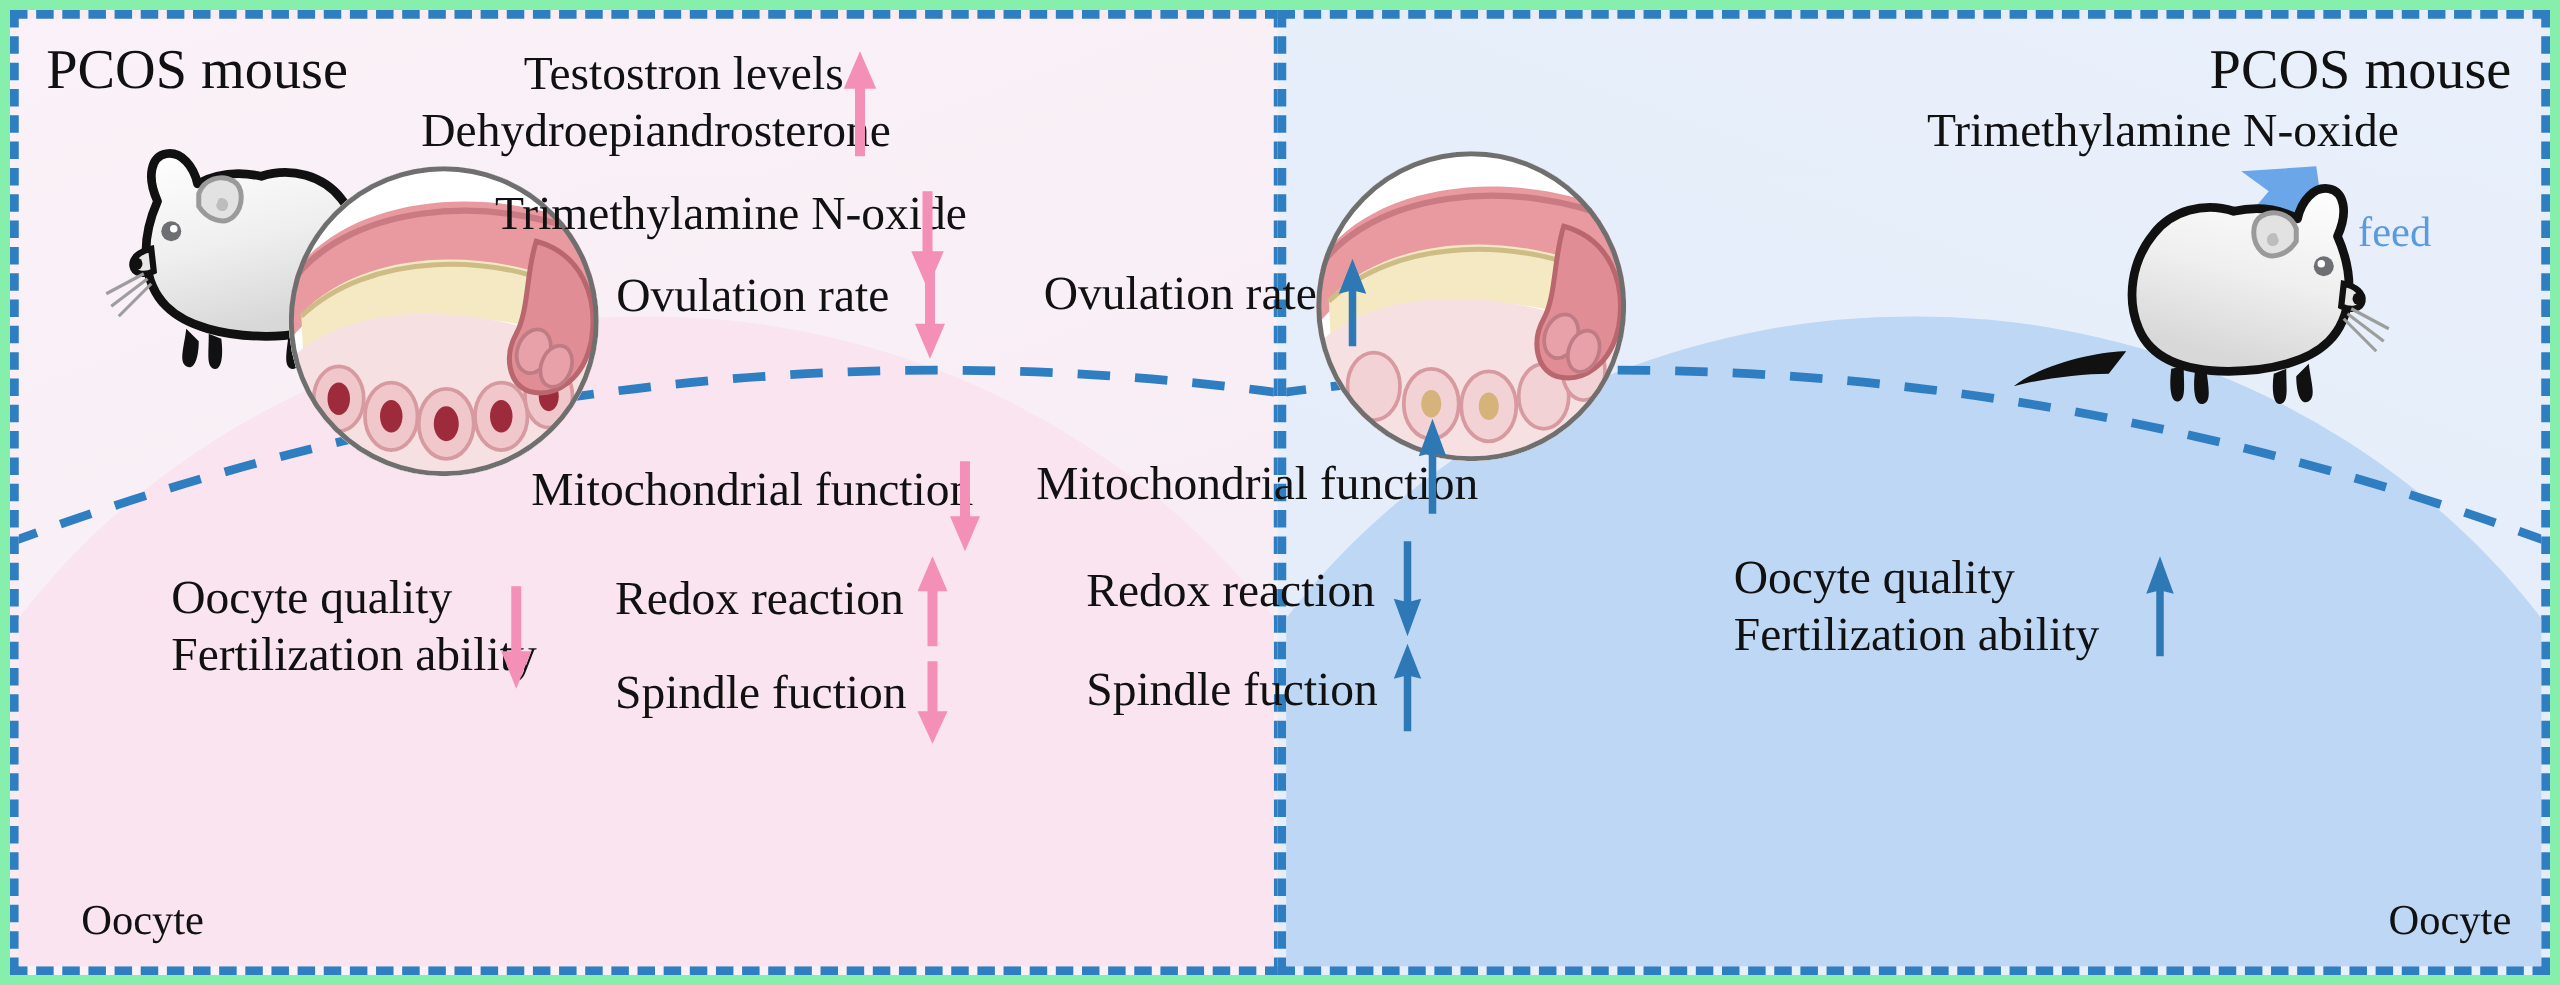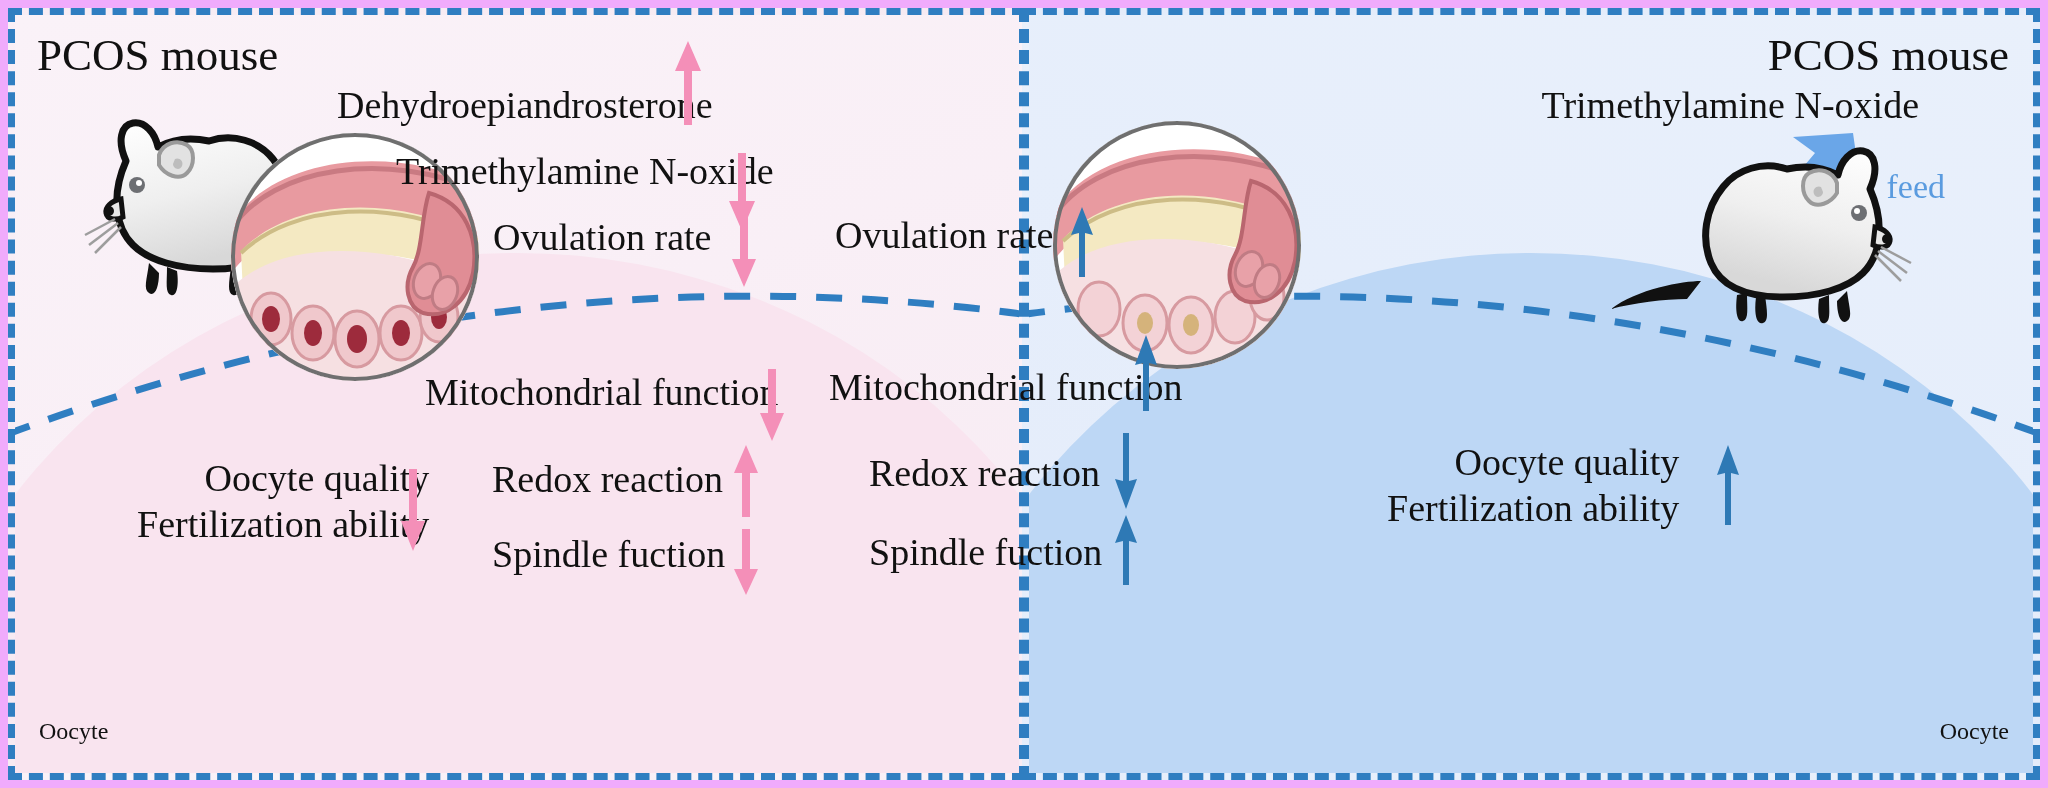--- a/index.html
+++ b/index.html
@@ -1,17 +1,17 @@
 <!DOCTYPE html>
 <html><head>
 <meta charset="utf-8">
 <style>
   html,body{margin:0;padding:0;background:#fff;}
   body{font-family:"Liberation Serif","DejaVu Serif",serif;}
-  #stage{position:relative;width:2048px;height:788px;overflow:hidden;background:#f0abfc;}
+  #stage{position:relative;width:2048px;height:788px;overflow:hidden;background:#86efac;}
 
   
   .panel{position:absolute;top:8px;height:772px;box-sizing:border-box;
          border:7px dashed #2f7ec1;}
   #panel-left{left:8px;width:1018px;
     background:linear-gradient(160deg,#faf2f8 0%,#f9eff6 45%,#f7eaf2 100%);}
   #panel-right{left:1022px;width:1018px;
     background:linear-gradient(200deg,#e9f0fb 0%,#e6eefb 45%,#e4ecfa 100%);}
 
   
@@ -22,24 +22,24 @@
   #panel-left .oocyte-wash .dome{background:#f9e4ef;}
   #panel-right .oocyte-wash .dome{background:#bdd7f5;}
 
   
   .arc-svg{position:absolute;left:0;top:0;width:100%;height:100%;pointer-events:none;}
 
   
   .txt{position:absolute;white-space:nowrap;color:#111;line-height:1.18;}
   .t-title{font-size:45px;}
   .t-row{font-size:38px;}
-  .t-corner{font-size:24px;}
+  .t-corner{font-size:34px;margin-left:26px;}
   .t-feed{font-size:34px;color:#5a9bdf;}
 
-  .pair{position:absolute;white-space:nowrap;text-align:right;font-size:38px;
+  .pair{position:absolute;white-space:nowrap;text-align:left;font-size:38px;
         color:#111;line-height:1.22;}
 
   
   .arrow{position:absolute;}
   .arrow svg{display:block;overflow:visible;}
 
   
   .mouse{position:absolute;}
   .mouse svg{display:block;}
 
@@ -122,20 +122,21 @@
         <path d="M198 60 C234 70 248 104 242 140 C236 170 214 186 192 180
                  C176 174 172 152 182 134 C192 116 190 84 198 60 Z" fill="#e08d95" stroke="#b9666f" stroke-width="4"></path>
         <g fill="#e8a1a8" stroke="#c07c84" stroke-width="3">
           <ellipse cx="196" cy="148" rx="13" ry="18" transform="rotate(20 196 148)"></ellipse>
           <ellipse cx="214" cy="160" rx="12" ry="17" transform="rotate(20 214 160)"></ellipse>
         </g>
         <circle cx="124" cy="124" r="122" fill="none" stroke="#6f6f6f" stroke-width="4"></circle>
       </svg>
     </div>
 
+    <div class="txt t-row" style="left:404px;top:22px;">Testostron levels</div>
     <div class="txt t-row" style="left:322px;top:68px;">Dehydroepiandrosterone</div>
     <div class="arrow" style="left:658px;top:22px;">
       <svg width="30" height="90" viewBox="0 0 30 90">
         <path d="M15 4 L28 34 L19 34 L19 88 L11 88 L11 34 L2 34 Z" fill="#f48fb8"></path>
       </svg>
     </div>
 
     <div class="txt t-row" style="left:381px;top:134px;">Trimethylamine N-oxide</div>
     <div class="arrow" style="left:712px;top:136px;">
       <svg width="30" height="84" viewBox="0 0 30 84">

